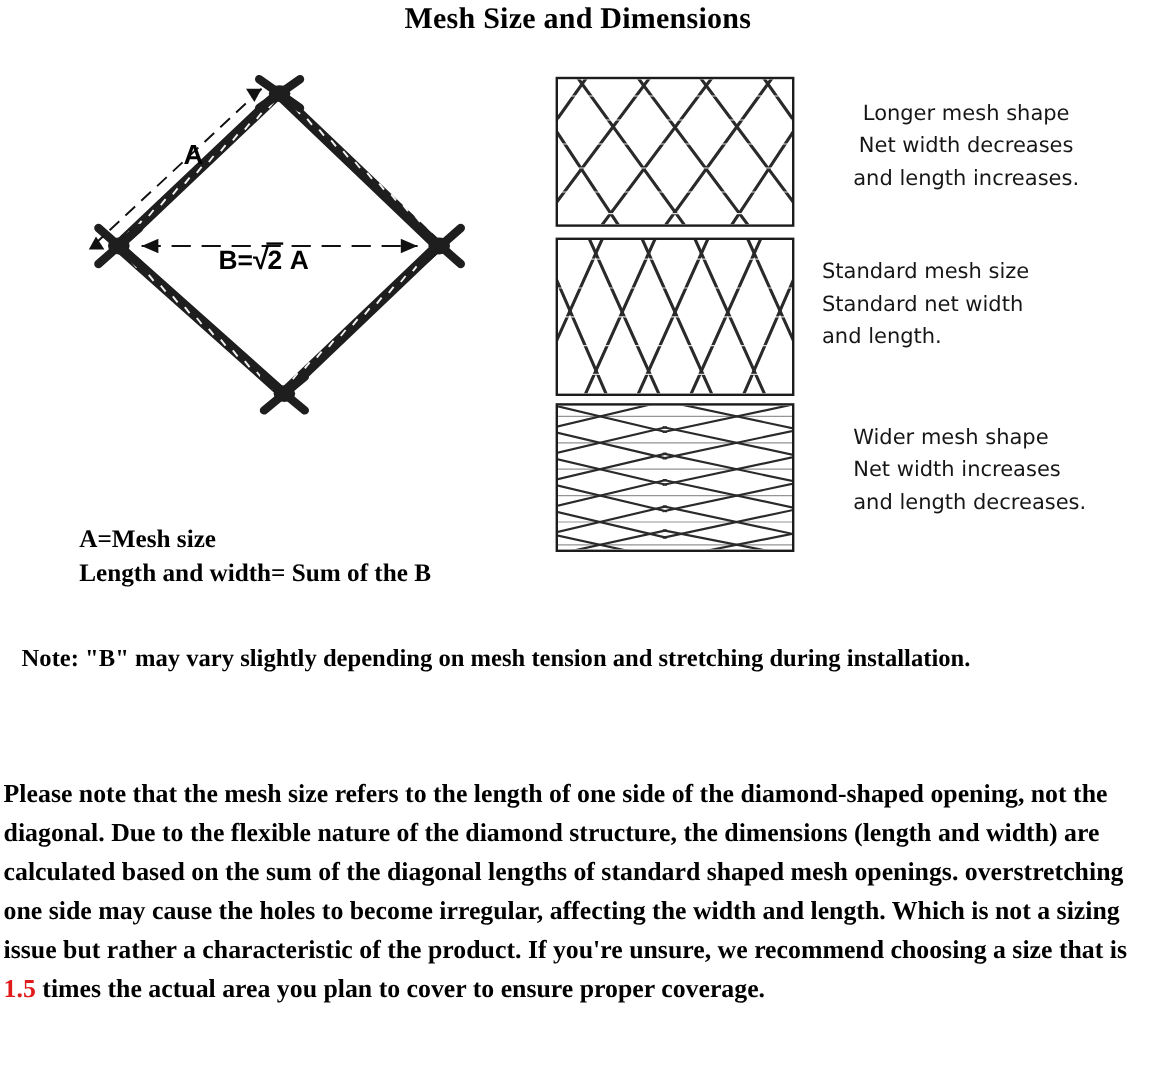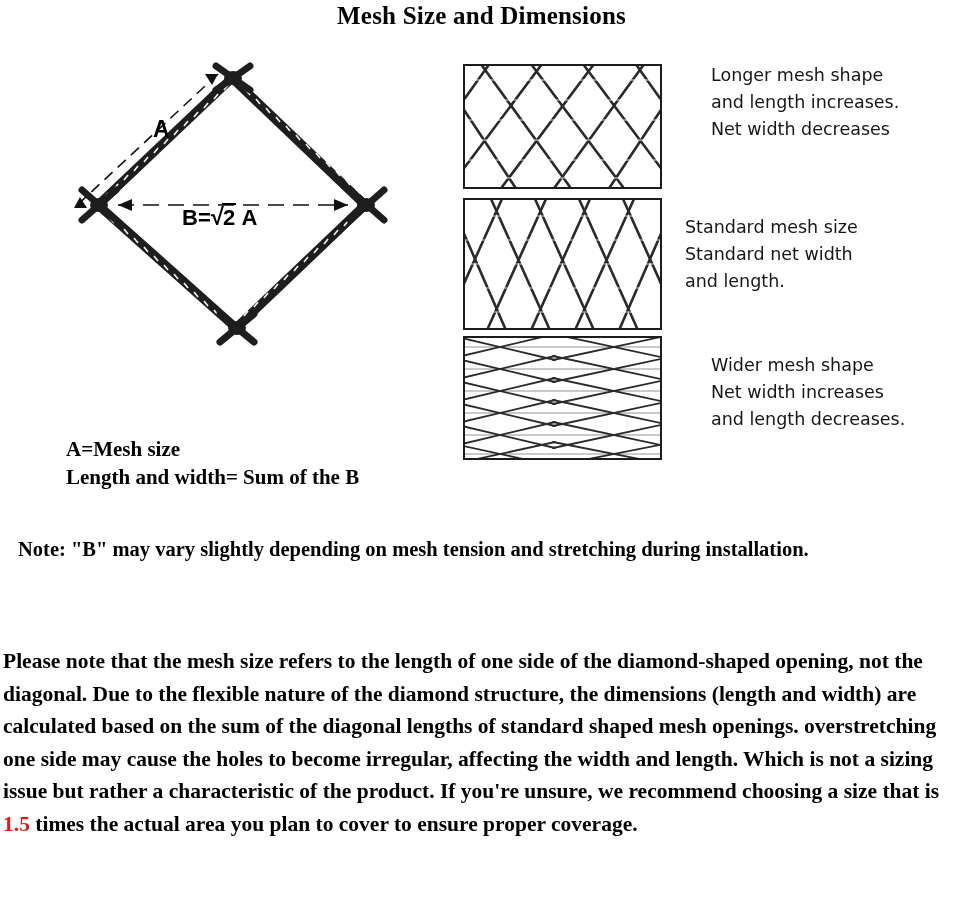--- a/index.html
+++ b/index.html
@@ -92,21 +92,21 @@
   #panel-2 { left: 463px; top: 336px; width: 199px; height: 124px; }
 
   .desc {
     position: absolute;
     font-family: "DejaVu Sans", sans-serif;
     font-size: 17.5px;
     line-height: 27px;
     color: #161616;
     white-space: nowrap;
   }
-  #desc-0 { left: 711px; top: 62px; }
+  #desc-0 { left: 711px; top: 82px; text-align: center; }
   #desc-1 { left: 685px; top: 214px; }
   #desc-2 { left: 711px; top: 352px; }
 
   
   .note {
     position: absolute;
     left: 18px;
     top: 538px;
     font-size: 20.5px;
     font-weight: bold;
@@ -270,22 +270,22 @@
         <line x1="0" y1="34" x2="195" y2="34"></line>
         <line x1="0" y1="54" x2="195" y2="54"></line>
         <line x1="0" y1="74" x2="195" y2="74"></line>
         <line x1="0" y1="94" x2="195" y2="94"></line>
         <line x1="0" y1="112" x2="195" y2="112"></line>
       </g>
     </svg>
   </div>
   <div class="desc" id="desc-0">
     <div>Longer mesh shape</div>
+    <div>Net width decreases</div>
     <div>and length increases.</div>
-    <div>Net width decreases</div>
   </div>
 
   <div class="panel" id="panel-1">
     <svg width="195" height="128" viewBox="0 0 195 128">
       <g stroke="#2a2a2a" stroke-width="2.6" fill="none" stroke-linecap="round">
         <line x1="-20" y1="-10" x2="40" y2="128"></line>
         <line x1="22" y1="-10" x2="84" y2="128"></line>
         <line x1="66" y1="-10" x2="128" y2="128"></line>
         <line x1="110" y1="-10" x2="172" y2="128"></line>
         <line x1="154" y1="-10" x2="216" y2="128"></line>

